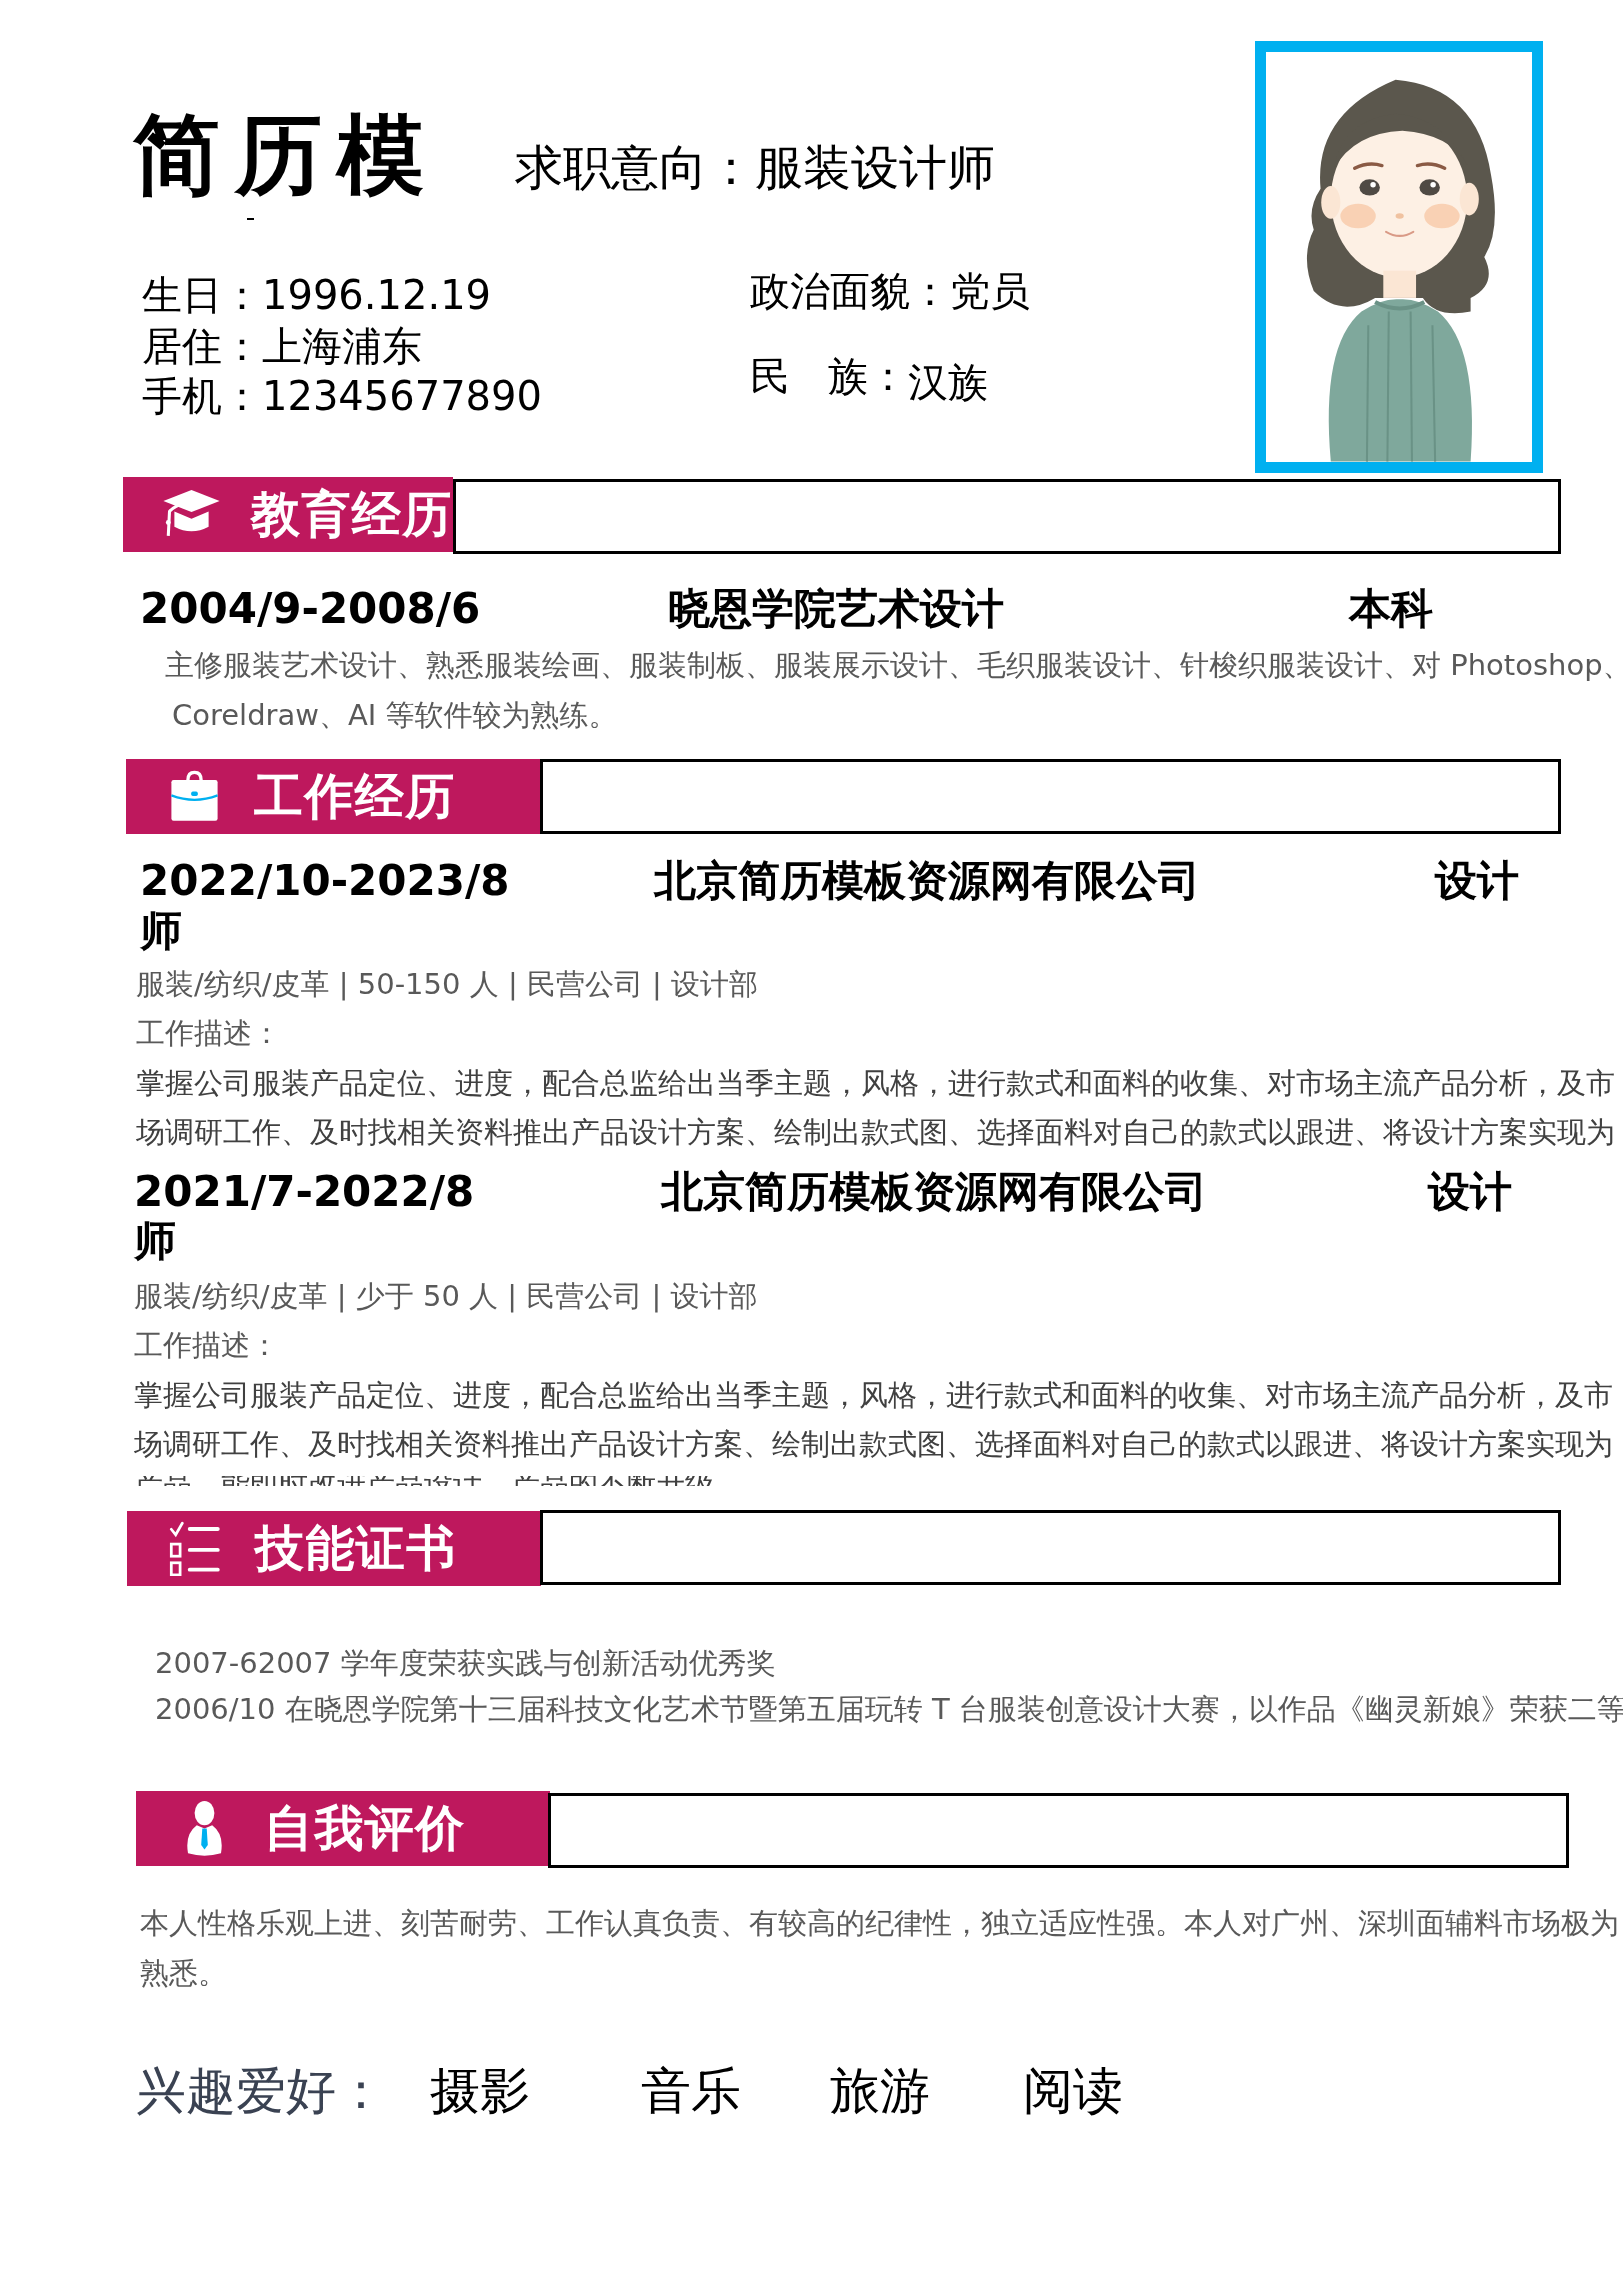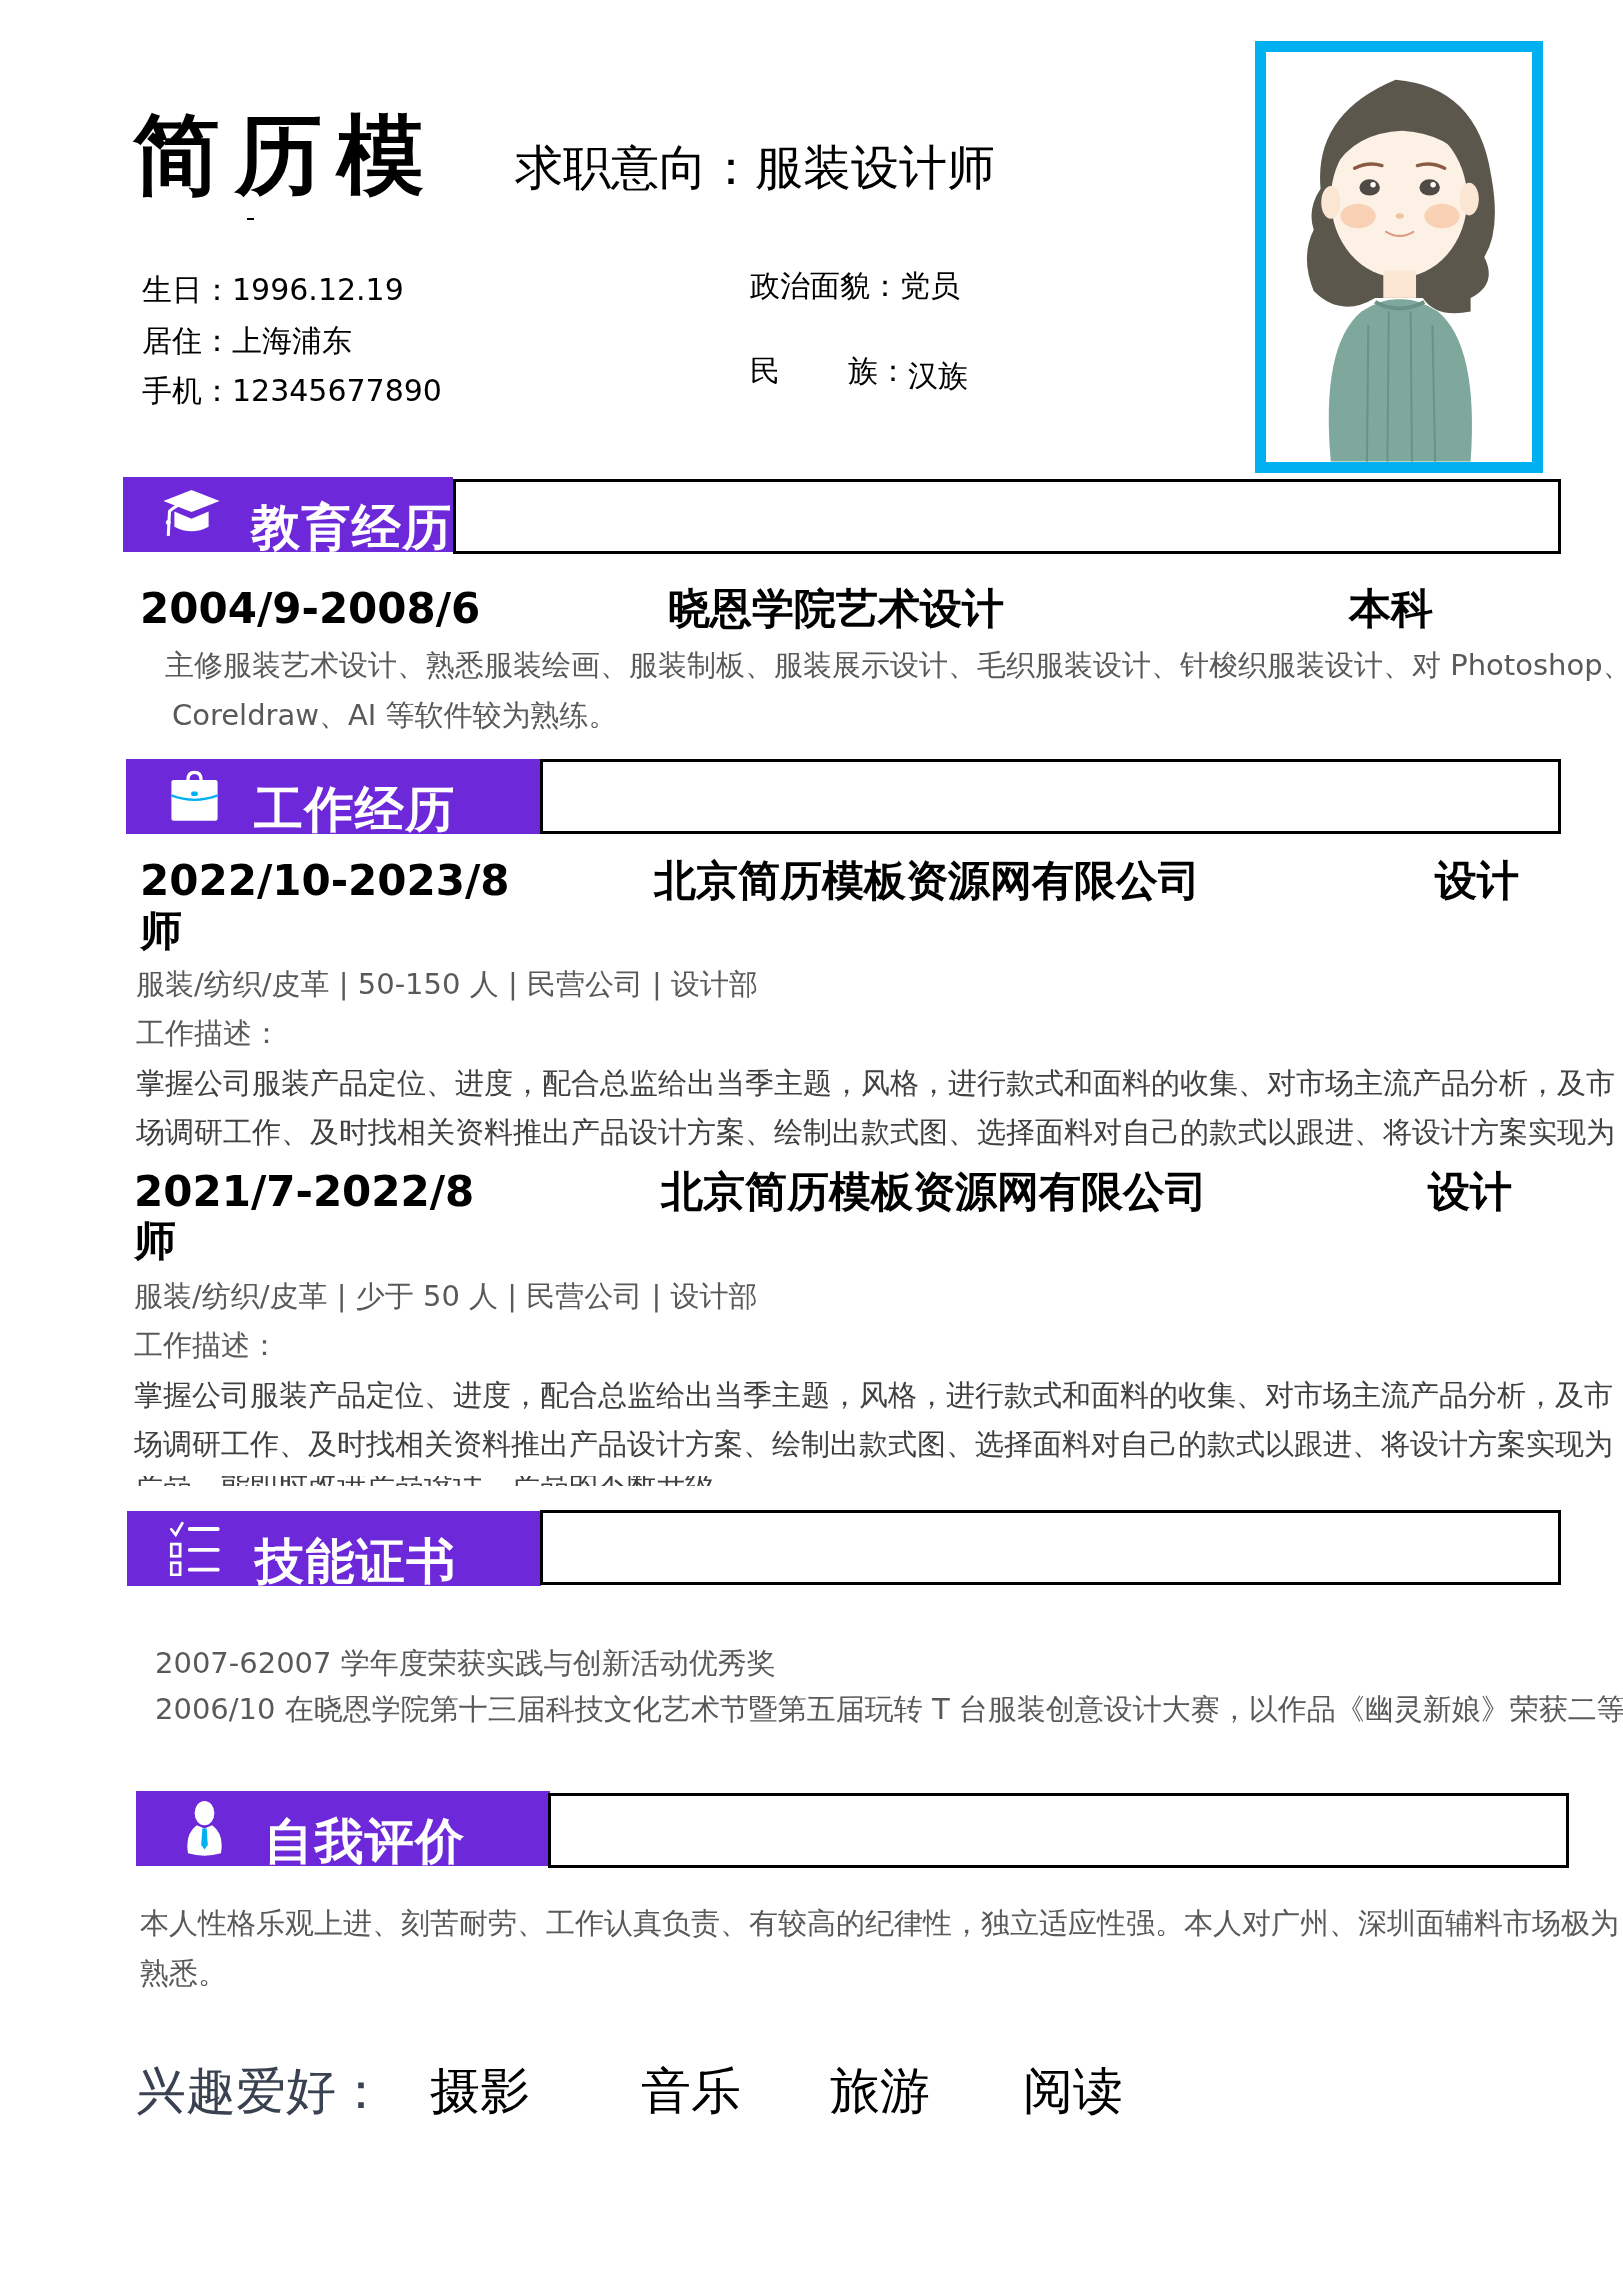--- a/index.html
+++ b/index.html
@@ -4,31 +4,31 @@
 <style>
   * { box-sizing: border-box; margin: 0; padding: 0; }
   html, body { width: 1623px; height: 2295px; background: #ffffff; overflow: hidden; }
   body { position: relative; font-family: "DejaVu Sans", "Liberation Sans", sans-serif; color: #000; }
   .abs { position: absolute; white-space: nowrap; }
 
   
   .title { left: 133px; top: 112px; font-size: 87px; font-weight: 900; letter-spacing: 15px; line-height: 1; }
   .title-dash { left: 247px; top: 218px; width: 6.8px; height: 2px; background: #000; }
   .intent { left: 515px; top: 143px; font-size: 48px; line-height: 1; }
-  .info { font-size: 30px; line-height: 1; }
+  .info { font-size: 40px; line-height: 1; }
   .spaced-lbl { display: inline-block; width: 158px; }
   .spaced-lbl span:first-child { float: left; }
   .spaced-lbl span:last-child { float: right; }
 
   
   .photo { left: 1255px; top: 41px; width: 288px; height: 432px; border: 11px solid #00b0f0; background: #fff; overflow: hidden; }
   .photo svg { width: 100%; height: 100%; display: block; }
 
   
-  .sec-bar { position: absolute; height: 75px; background: #6d28d9; display: flex; align-items: flex-end; }
+  .sec-bar { position: absolute; height: 75px; background: #be185d; display: flex; align-items: center; }
   .sec-bar .icon { width: 82px; height: 100%; display: flex; align-items: center; justify-content: center; margin-left: 27px; }
   .sec-bar .icon svg { width: 65px; height: 55px; }
   .sec-bar .label { color: #fff; font-size: 49px; font-weight: 900; margin-left: 19px; letter-spacing: 1.4px; line-height: 1; }
   .sec-box { position: absolute; height: 75px; border: 3.4px solid #000; background: #fff; }
 
   
   .entry-head { font-size: 42px; font-weight: 900; line-height: 1; }
   .body-gray { color: #595959; font-size: 29px; line-height: 1; }
   .body-dark { color: #404040; font-size: 29px; line-height: 1; }
   .clip-line { overflow: hidden; }

